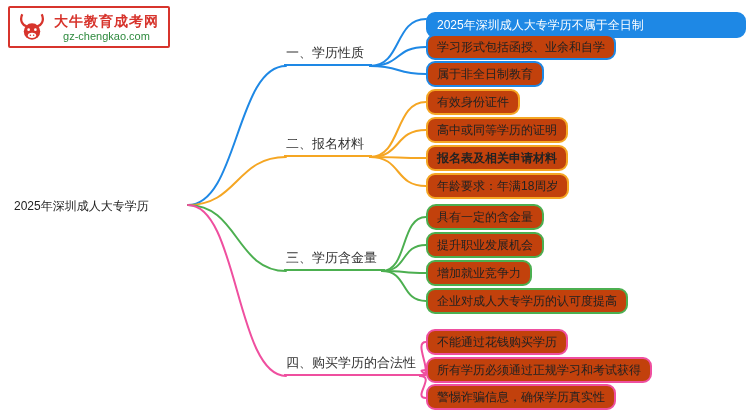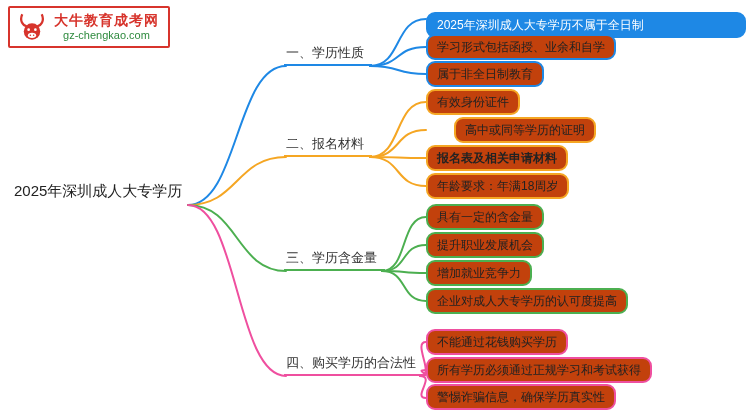--- a/index.html
+++ b/index.html
@@ -8,22 +8,22 @@
     background:#ffffff;font-family:"Liberation Sans","DejaVu Sans",sans-serif;
   }
   svg.links{position:absolute;left:0;top:0;z-index:0;}
   svg.links path{fill:none;stroke-width:2;stroke-linecap:round;}
   .st-blue{stroke:#1e88e5;}
   .st-orange{stroke:#f5a623;}
   .st-green{stroke:#4caf50;}
   .st-pink{stroke:#ef4f9f;}
 
   .root{
-    position:absolute;left:14px;top:182px;z-index:2;
-    font-size:15px;color:#222;white-space:nowrap;
+    position:absolute;left:14px;top:198px;z-index:2;
+    font-size:12px;color:#222;white-space:nowrap;
   }
   .branch{
     position:absolute;z-index:2;font-size:13px;color:#333;
     padding:0 8px 3px 2px;border-bottom:2px solid;white-space:nowrap;line-height:16px;
   }
   .bl-blue{border-color:#1e88e5;}
   .bl-orange{border-color:#f5a623;}
   .bl-green{border-color:#4caf50;}
   .bl-pink{border-color:#ef4f9f;}
 
@@ -34,21 +34,21 @@
   }
   .bd-blue{border-color:#1e88e5;}
   .bd-orange{border-color:#f5a623;}
   .bd-green{border-color:#4caf50;}
   .bd-pink{border-color:#ef4f9f;}
   .filled{background:#1e88e5;color:#fff;min-width:298px;}
 
   .logo{
     position:absolute;left:8px;top:6px;z-index:3;
     border:2px solid #d7342c;border-radius:2px;
-    padding:4px 9px 4px 7px;display:flex;gap:7px;background:#fff;
+    padding:4px 9px 4px 7px;display:flex;align-items:center;gap:7px;background:#fff;
   }
   .logo-text{display:flex;flex-direction:column;align-items:center;}
   .logo-title{font-size:14px;font-weight:bold;color:#d7342c;letter-spacing:1px;line-height:17px;}
   .logo-sub{font-size:11px;color:#2e8a3e;line-height:12px;}
 </style>
 </head>
 <body>
 
 <svg class="links" width="750" height="410">
   <g>
@@ -101,21 +101,21 @@
 <div class="branch bl-blue" style="left:284px;top:45px;">一、学历性质</div>
 <div class="branch bl-orange" style="left:284px;top:136px;">二、报名材料</div>
 <div class="branch bl-green" style="left:284px;top:250px;">三、学历含金量</div>
 <div class="branch bl-pink" style="left:284px;top:355px;">四、购买学历的合法性</div>
 
 <div class="leaf bd-blue filled" style="top:12px;">2025年深圳成人大专学历不属于全日制</div>
 <div class="leaf bd-blue" style="top:34px;">学习形式包括函授、业余和自学</div>
 <div class="leaf bd-blue" style="top:61px;">属于非全日制教育</div>
 
 <div class="leaf bd-orange" style="top:89px;">有效身份证件</div>
-<div class="leaf bd-orange" style="top:117px;margin-left:28px;">高中或同等学历的证明</div>
+<div class="leaf bd-orange" style="top:117px;">高中或同等学历的证明</div>
 <div class="leaf bd-orange" style="top:145px;font-weight:bold;">报名表及相关申请材料</div>
 <div class="leaf bd-orange" style="top:173px;">年龄要求：年满18周岁</div>
 
 <div class="leaf bd-green" style="top:204px;border-radius:10px;">具有一定的含金量</div>
 <div class="leaf bd-green" style="top:232px;">提升职业发展机会</div>
 <div class="leaf bd-green" style="top:260px;">增加就业竞争力</div>
 <div class="leaf bd-green" style="top:288px;">企业对成人大专学历的认可度提高</div>
 
 <div class="leaf bd-pink" style="top:329px;">不能通过花钱购买学历</div>
 <div class="leaf bd-pink" style="top:357px;text-align:center;">所有学历必须通过正规学习和考试获得</div>

